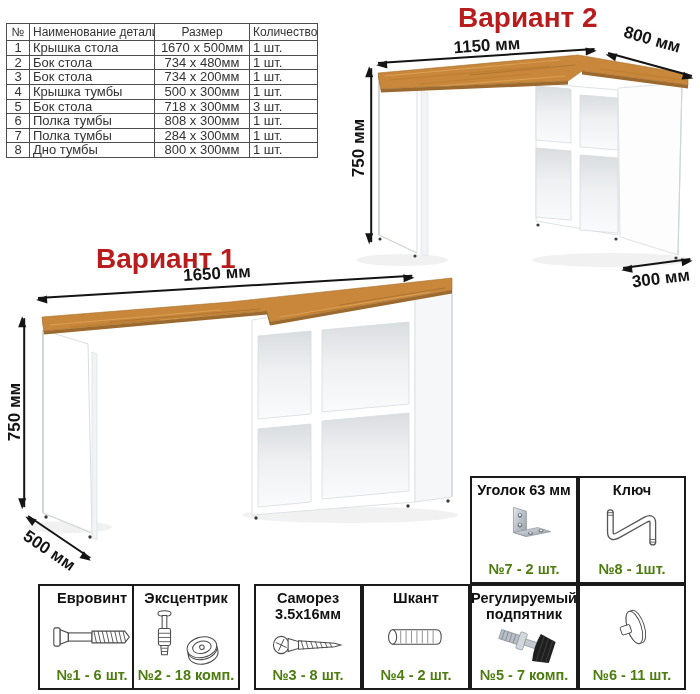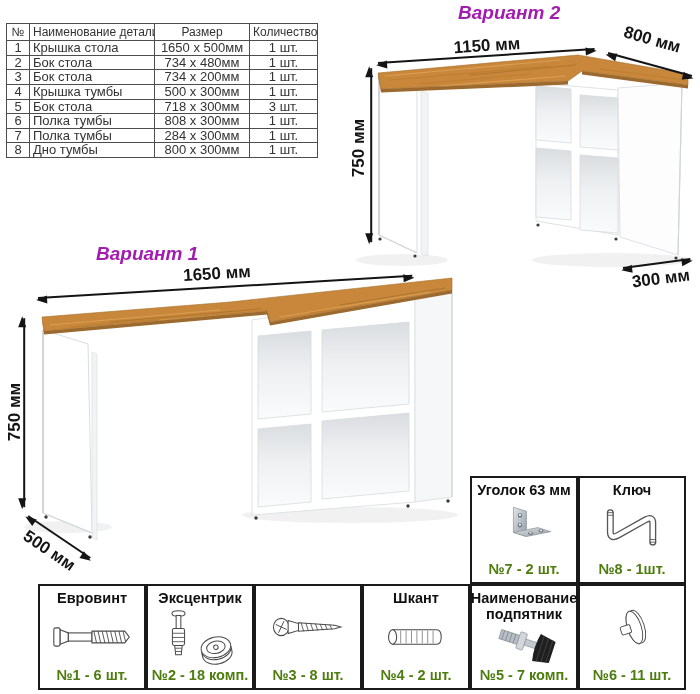--- a/index.html
+++ b/index.html
@@ -9,24 +9,24 @@
   
   .parts-table{position:absolute;left:6px;top:23px;border-collapse:collapse;
                table-layout:fixed;width:287px;background:#fff;}
   .parts-table th,.parts-table td{border:1px solid #4d4d4d;padding:0 3px;
                line-height:1.05;overflow:hidden;white-space:nowrap;}
   .parts-table th{font-weight:400;font-size:12px;height:16px;text-align:center;color:#333;}
   .parts-table td{font-size:13px;height:13.6px;color:#333;}
   .col-num{width:16px;text-align:center;}
   .col-name{width:118px;text-align:left;}
   .col-size{width:88px;text-align:center;}
-  .col-qty{width:61px;text-align:center;}
+  .col-qty{width:61px;text-align:left;}
 
   
-  .variant-title{position:absolute;font-size:19px;font-weight:bold;color:#a21caf;white-space:nowrap;font-style:italic;}
+  .variant-title{position:absolute;font-size:28px;font-weight:bold;color:#b91c1c;white-space:nowrap;}
   .v2-title{left:458px;top:2px;}
   .v1-title{left:96px;top:243px;}
 
   
   .dim-arrow{position:absolute;height:0;border-top:2.4px solid #141414;transform-origin:0 1.2px;}
   .dim-arrow::before,.dim-arrow::after{content:"";position:absolute;width:0;height:0;top:-3px;
       border-top:4.2px solid transparent;border-bottom:4.2px solid transparent;}
   .dim-arrow::before{left:-2px;border-right:11px solid #141414;}
   .dim-arrow::after{right:-2px;border-left:11px solid #141414;}
 
@@ -54,21 +54,21 @@
   <tbody>
       <tr>
     <th class="col-num">№</th>
     <th class="col-name">Наименование детали</th>
     <th class="col-size">Размер</th>
     <th class="col-qty">Количество</th>
   </tr>
   <tr>
     <td class="col-num">1</td>
     <td class="col-name">Крышка стола</td>
-    <td class="col-size">1650 x 500мм</td>
+    <td class="col-size">1670 x 500мм</td>
     <td class="col-qty">1 шт.</td>
   </tr>
   <tr>
     <td class="col-num">2</td>
     <td class="col-name">Бок стола</td>
     <td class="col-size">734 x 480мм</td>
     <td class="col-qty">1 шт.</td>
   </tr>
   <tr>
     <td class="col-num">3</td>
@@ -287,21 +287,21 @@
         <line x1="66.4" y1="15.5" x2="69.4" y2="28.5"></line>
           <line x1="71" y1="15.5" x2="74" y2="28.5"></line>
         <line x1="75.6" y1="15.5" x2="78.6" y2="28.5"></line>
           <line x1="80.2" y1="15.8" x2="83" y2="27.5"></line>
       </g>
     </svg>
   </div>
   <div class="hwcount">№1 - 6 шт.</div>
 </div>
 
-<div class="hwbox lower" style="left:146px;">
+<div class="hwbox lower" style="left:132px;">
   <div class="hwtitle">Эксцентрик</div>
   <div class="hwicon">
     <svg width="88" height="58" viewBox="0 0 90 62">
       <g fill="#ffffff" stroke="#4a4a4a" stroke-width="1.1">
         <ellipse cx="22" cy="6" rx="7" ry="3"></ellipse>
         <rect x="19.5" y="8" width="5" height="14"></rect>
         <rect x="15.5" y="22" width="13" height="18" rx="2"></rect>
         <polygon points="18,40 26,40 25,50 19,50"></polygon>
       </g>
       <g stroke="#4a4a4a" stroke-width="0.9">
@@ -316,20 +316,22 @@
         <ellipse cx="62" cy="42" rx="16" ry="11"></ellipse>
         <ellipse cx="62" cy="42" rx="10" ry="6.5"></ellipse>
         <circle cx="62" cy="42" r="2.4"></circle>
       </g>
     </svg>
   </div>
   <div class="hwcount">№2 - 18 комп.</div>
 </div>
 
 <div class="hwbox lower" style="left:254px;">
+  <div class="hwtitle">Саморез
+3.5x16мм</div>
   <div class="hwicon">
     <svg width="86" height="38" viewBox="0 0 90 44">
       <g fill="#ffffff" stroke="#4a4a4a" stroke-width="1.2">
         <ellipse cx="14" cy="22" rx="9" ry="10"></ellipse>
         <polygon points="22,14.5 34,18 34,26 22,29.5"></polygon>
         <path d="M34,17 L76,20 L83,22 L76,24 L34,27 Z"></path>
       </g>
       <g stroke="#4a4a4a" stroke-width="1">
         <path d="M14,14.5 L14,29.5 M7,22 L21,22" transform="rotate(25 14 22)"></path>
         <line x1="37" y1="16.8" x2="40" y2="27"></line>
@@ -361,21 +363,21 @@
         <line x1="52" y1="13" x2="52" y2="27"></line>
           <line x1="58" y1="13" x2="58" y2="27"></line>
         <line x1="64" y1="13" x2="64" y2="27"></line>
       </g>
     </svg>
   </div>
   <div class="hwcount">№4 - 2 шт.</div>
 </div>
 
 <div class="hwbox lower" style="left:470px;">
-  <div class="hwtitle">Наименование
+  <div class="hwtitle">Регулируемый
 подпятник</div>
   <div class="hwicon">
     <svg width="84" height="46" viewBox="0 0 90 56">
       <g transform="rotate(18 45 28)">
         <rect x="12" y="18" width="24" height="12" fill="#b9bfc6" stroke="#7d848c" stroke-width="0.8"></rect>
         <line x1="16" y1="18" x2="16" y2="30" stroke="#7d848c" stroke-width="1"></line>
         <line x1="21" y1="18" x2="21" y2="30" stroke="#7d848c" stroke-width="1"></line>
         <line x1="26" y1="18" x2="26" y2="30" stroke="#7d848c" stroke-width="1"></line>
         <line x1="31" y1="18" x2="31" y2="30" stroke="#7d848c" stroke-width="1"></line>
         <rect x="36" y="13" width="9" height="22" rx="1.5" fill="#d2d7dc" stroke="#8b929a" stroke-width="0.8"></rect>

